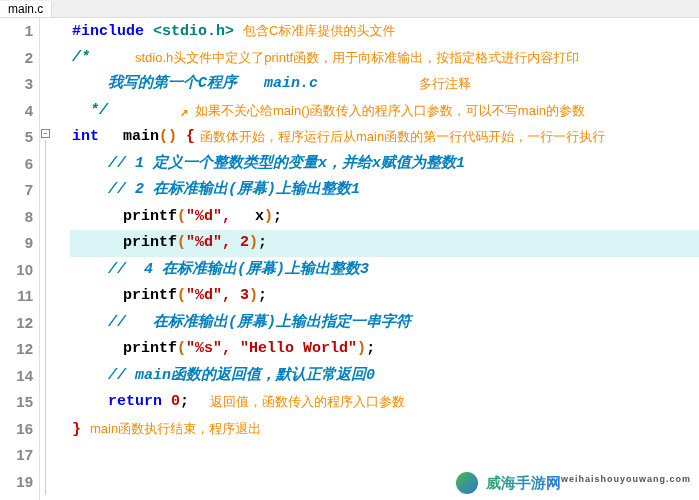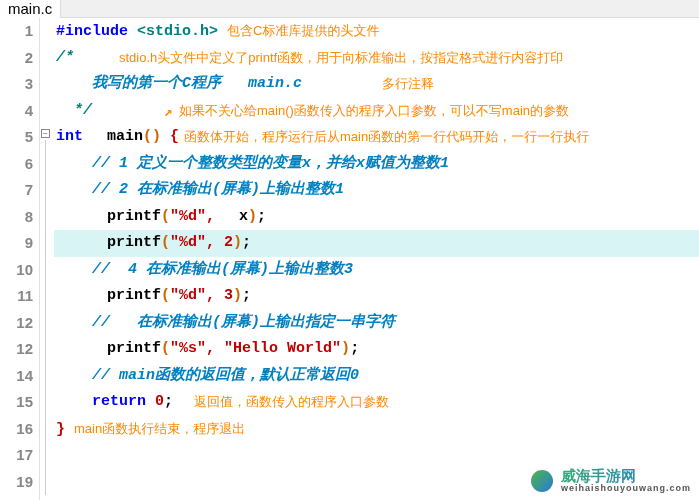--- a/index.html
+++ b/index.html
@@ -1,42 +1,42 @@
 <!DOCTYPE html>
 <html><head>
   <meta charset="utf-8">
   <style>
     * { margin: 0; padding: 0; box-sizing: border-box; }
     body { font-family: Consolas, 'Courier New', monospace; font-size: 14px; background: #fafafa; width: 699px; height: 500px; overflow: hidden; }
     .tab-bar { background: #f0f0f0; border-bottom: 1px solid #ddd; height: 18px; display: flex; align-items: center; }
-    .tab { padding: 1px 8px; font-size: 15px; background: #fefefe; border-right: 1px solid #ddd; font-family: Arial, sans-serif; }
+    .tab { padding: 1px 8px; font-size: 12px; background: #fefefe; border-right: 1px solid #ddd; font-family: Arial, sans-serif; }
     .editor { display: flex; background: #ffffff; height: 482px; }
     .gutter { width: 40px; background: #ffffff; border-right: 1px solid #e0e0e0; text-align: right; padding-right: 6px; font-family: Arial, sans-serif; color: #888; font-size: 15px; line-height: 26.5px; font-weight: bold; }
     .gutter .ln { height: 26.5px; position: relative; }
     .fold-col { width: 14px; background: #ffffff; position: relative; }
     .fold-mark { position: absolute; left: 1px; top: 111px; width: 9px; height: 9px; border: 1px solid #888; background: #fff; font-size: 8px; line-height: 7px; text-align: center; color: #555; }
     .fold-line { position: absolute; left: 5px; top: 122px; width: 1px; background: #ccc; height: 355px; }
-    .code { flex: 1; position: relative; line-height: 26.5px; font-size: 15px; }
+    .code { flex: 1; position: relative; line-height: 26.5px; font-size: 15px; margin-left: 16px; }
     .line { height: 26.5px; white-space: pre; padding-left: 2px; font-weight: bold; position: relative; }
     .line.current { background: #d8f4f4; }
     .kw { color: #0000ff; }
     .inc { color: #008080; }
     .cmt { color: #008080; font-style: italic; }
     .cmt2 { color: #0080c0; font-style: italic; }
     .str { color: #c00000; }
     .num { color: #c00000; }
     .op { color: #c00000; font-weight: bold; }
     .paren { color: #cc6600; font-weight: bold; }
     .brace { color: #cc0000; font-weight: bold; }
     .id { color: #000000; padding-left: 15px; }
     .semi { color: #000000; }
     .ann { font-family: 'Microsoft YaHei', SimSun, Arial; font-size: 13px; font-weight: normal; color: #ff8800; position: absolute; }
     .watermark { position: absolute; right: 8px; bottom: 6px; display: flex; align-items: center; gap: 8px; font-family: 'Microsoft YaHei', Arial; font-weight: bold; z-index: 10; }
     .wm-logo { width: 22px; height: 22px; border-radius: 50%; background: linear-gradient(135deg, #4db848, #2878d8); }
-    .wm-text { display: flex; flex-direction: column; line-height: 1.1; justify-content: flex-end; }
+    .wm-text { display: flex; flex-direction: row; line-height: 1.1; justify-content: flex-end; }
     .wm-cn { font-size: 15px; background: linear-gradient(90deg, #3a7, #27d); -webkit-background-clip: text; background-clip: text; -webkit-text-fill-color: transparent; }
     .wm-dom { font-size: 9px; color: #555; font-weight: bold; letter-spacing: 1px; }
     .arrow { position: absolute; color: #ff8800; font-size: 14px; }
   </style>
 </head>
 <body>
 
 <div class="tab-bar">
   <div class="tab">main.c</div>
 </div>
@@ -62,21 +62,21 @@
     <div class="ln">17</div>
     <div class="ln">19</div>
   </div>
   <div class="fold-col">
     <div class="fold-mark">−</div>
     <div class="fold-line"></div>
   </div>
   <div class="code">
     <div class="line"><span class="kw">#include</span> <span class="inc">&lt;stdio.h&gt;</span> <span class="ann" style="position:static">包含C标准库提供的头文件</span></div>
     <div class="line"><span class="cmt">/*</span><span class="ann" style="left:65px;top:0">stdio.h头文件中定义了printf函数，用于向标准输出，按指定格式进行内容打印</span></div>
-    <div class="line">    <span class="cmt2">我写的第一个C程序   main.c</span><span class="ann" style="left:328px;top:0">多行注释</span></div>
+    <div class="line">    <span class="cmt2">我写的第一个C程序   main.c</span><span class="ann" style="left:349px;top:0">多行注释</span></div>
     <div class="line">  <span class="cmt">*/</span><span class="arrow" style="left:110px;top:1px">↗</span><span class="ann" style="left:125px;top:0">如果不关心给main()函数传入的程序入口参数，可以不写main的参数</span></div>
     <div class="line"><span class="kw">int</span> <span class="id">main</span><span class="paren">()</span> <span class="brace">{</span><span class="ann" style="left:130px;top:0">函数体开始，程序运行后从main函数的第一行代码开始，一行一行执行</span></div>
     <div class="line">    <span class="cmt2">// 1 定义一个整数类型的变量x，并给x赋值为整数1</span></div>
     <div class="line">    <span class="cmt2">// 2 在标准输出(屏幕)上输出整数1</span></div>
     <div class="line">    <span class="id">printf</span><span class="paren">(</span><span class="str">"%d"</span><span class="op">,</span><span class="id"> x</span><span class="paren">)</span><span class="semi">;</span></div>
     <div class="line current">    <span class="id">printf</span><span class="paren">(</span><span class="str">"%d"</span><span class="op">,</span><span class="num"> 2</span><span class="paren">)</span><span class="semi">;</span></div>
     <div class="line">    <span class="cmt2">//  4 在标准输出(屏幕)上输出整数3</span></div>
     <div class="line">    <span class="id">printf</span><span class="paren">(</span><span class="str">"%d"</span><span class="op">,</span><span class="num"> 3</span><span class="paren">)</span><span class="semi">;</span></div>
     <div class="line">    <span class="cmt2">//   在标准输出(屏幕)上输出指定一串字符</span></div>
     <div class="line">    <span class="id">printf</span><span class="paren">(</span><span class="str">"%s"</span><span class="op">,</span><span class="str"> "Hello World"</span><span class="paren">)</span><span class="semi">;</span></div>

